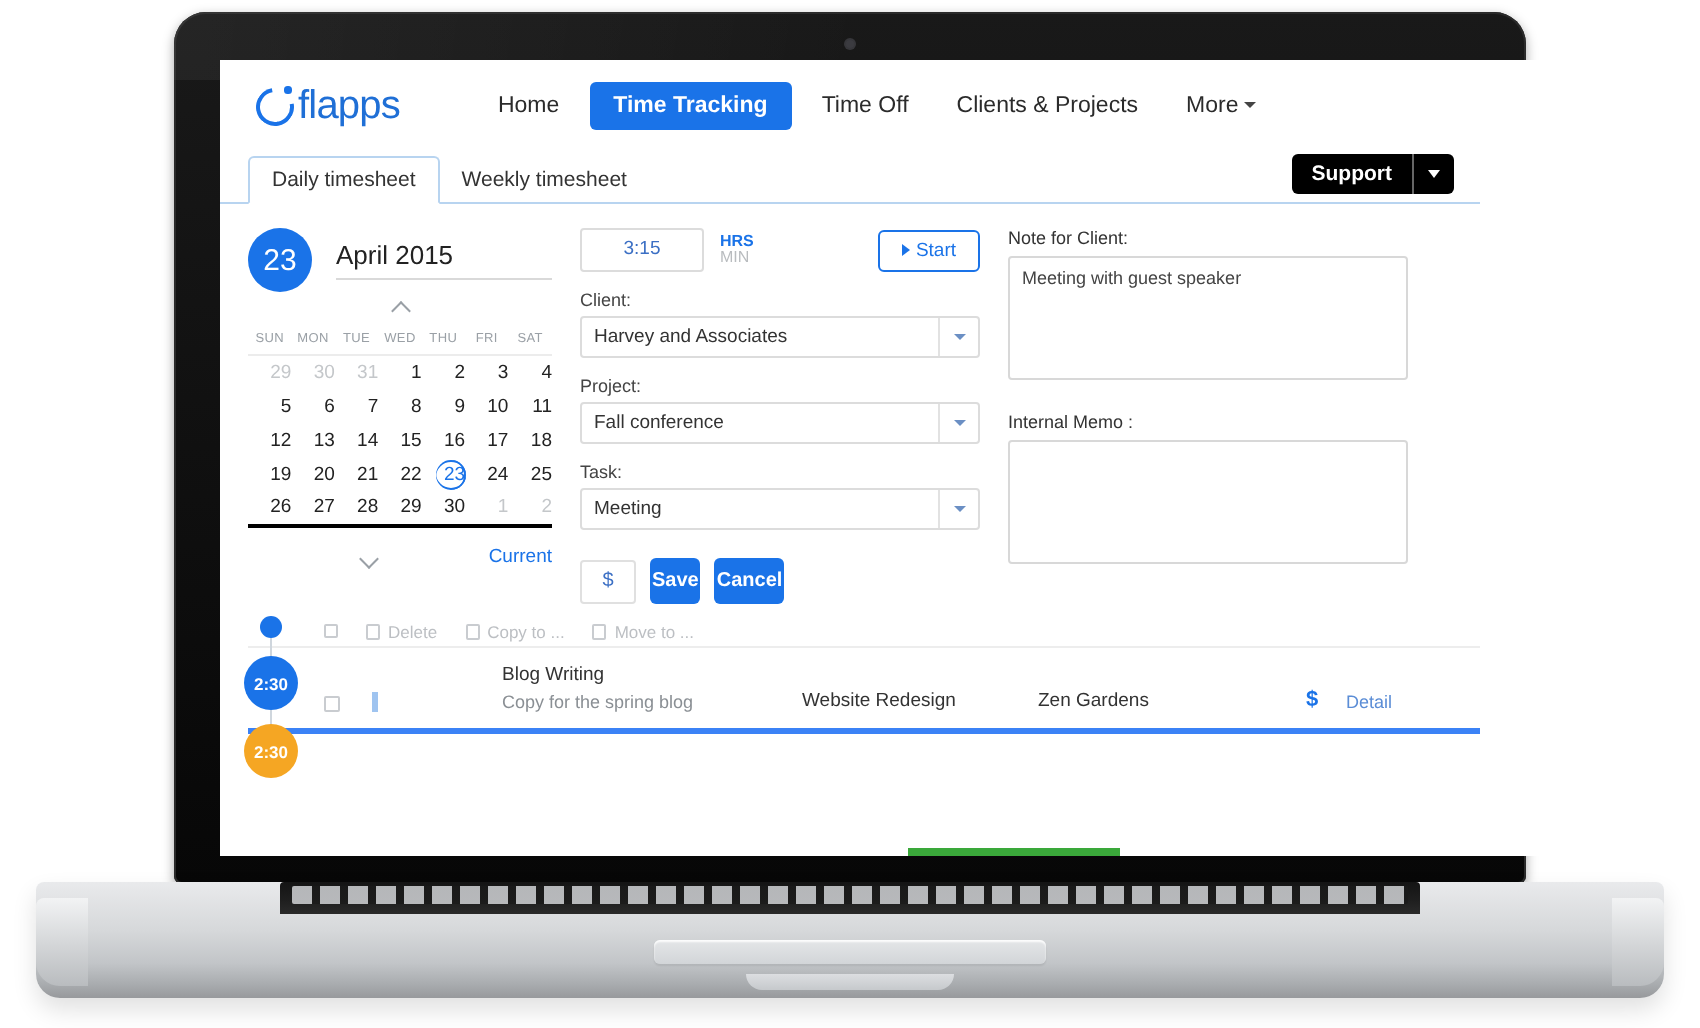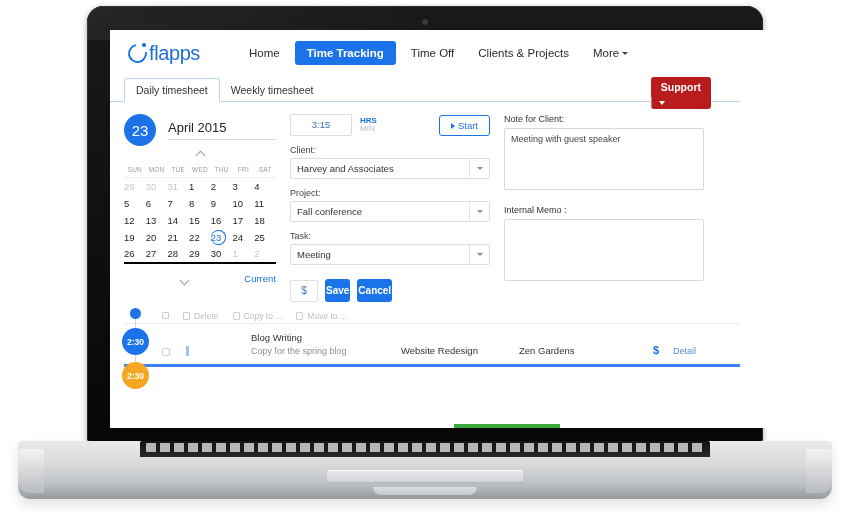--- a/index.html
+++ b/index.html
@@ -102,22 +102,22 @@
   #tab-strip {
     height: 26px; position: relative; display: flex; align-items: flex-end;
     padding-left: 14px; border-bottom: 1px solid #b8d4f0;
   }
   .tab { font-size: 10.5px; color: #333; padding: 5px 11px 5px; cursor: pointer; }
   .tab.active {
     border: 1px solid #b8d4f0; border-bottom: 1px solid #fff; border-radius: 3px 3px 0 0;
     background: #fff; margin-bottom: -1px;
   }
   #support-button {
-    position: absolute; right: 29px; top: 1px; display: flex; align-items: stretch;
-    background: #b91c1c; border-radius: 3px; overflow: hidden; cursor: pointer; flex-direction: column;
+    position: absolute; right: 13px; top: 1px; display: flex; align-items: stretch;
+    background: #000000; border-radius: 3px; overflow: hidden; cursor: pointer;
   }
   #support-label { color: #fff; font-size: 10.5px; font-weight: bold; padding: 4px 10px; }
   #support-caret {
     padding: 4px 7px; border-left: 1px solid rgba(255,255,255,.4); display: flex; align-items: center;
   }
   #support-caret i { width:0; height:0; border-left:3.5px solid transparent; border-right:3.5px solid transparent; border-top:4px solid #fff; display:block;}
 
   
   #work-area { display: flex; padding: 12px 14px 0 14px; gap: 14px; }
   .col-cal { width: 152px; flex: none; }
@@ -135,21 +135,21 @@
   .chev { display:inline-block; width:7px; height:7px; border-left:1.4px solid #9aa0a6; border-bottom:1.4px solid #9aa0a6; }
   .chev.up{ transform: rotate(135deg); }
   .chev.down{ transform: rotate(-45deg); }
 
   table#cal-table { width: 100%; border-collapse: collapse; margin-top: 2px; }
   #cal-table th {
     font-size: 6.5px; color: #9aa0a6; font-weight: normal; padding-bottom: 4px; letter-spacing: .2px;
   }
   #cal-table thead tr { border-bottom: 1px solid #ececec; }
   #cal-table td {
-    font-size: 9.5px; color: #222; text-align: left; height: 17px; width: 14.28%; cursor: pointer; margin-left: 32px;
+    font-size: 9.5px; color: #222; text-align: right; height: 17px; width: 14.28%; cursor: pointer; margin-left: 32px;
   }
   #cal-table td.muted { color: #c4c7ca; }
   #cal-table tbody tr:last-child { border-bottom: 2px solid #000000; }
   .sel-day {
     display: inline-block; width: 15px; height: 15px; line-height: 15px; border-radius: 50%;
     color: #1a73e8; box-shadow: inset -1px 0 0 #1a73e8, inset 0 -1px 0 #1a73e8, inset 0 1px 0 #1a73e8;
   }
   #cal-foot { display: flex; align-items: center; margin-top: 6px; }
   #cal-down { flex: 1; text-align: center; cursor: pointer; }
   #cal-current { font-size: 9.5px; color: #1a73e8; cursor: pointer; }

